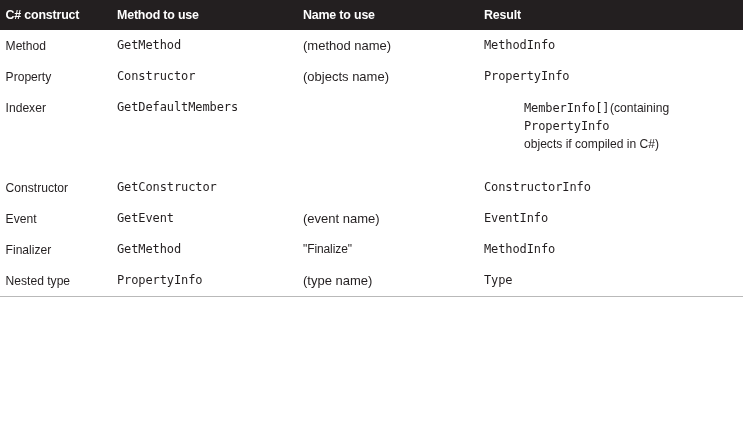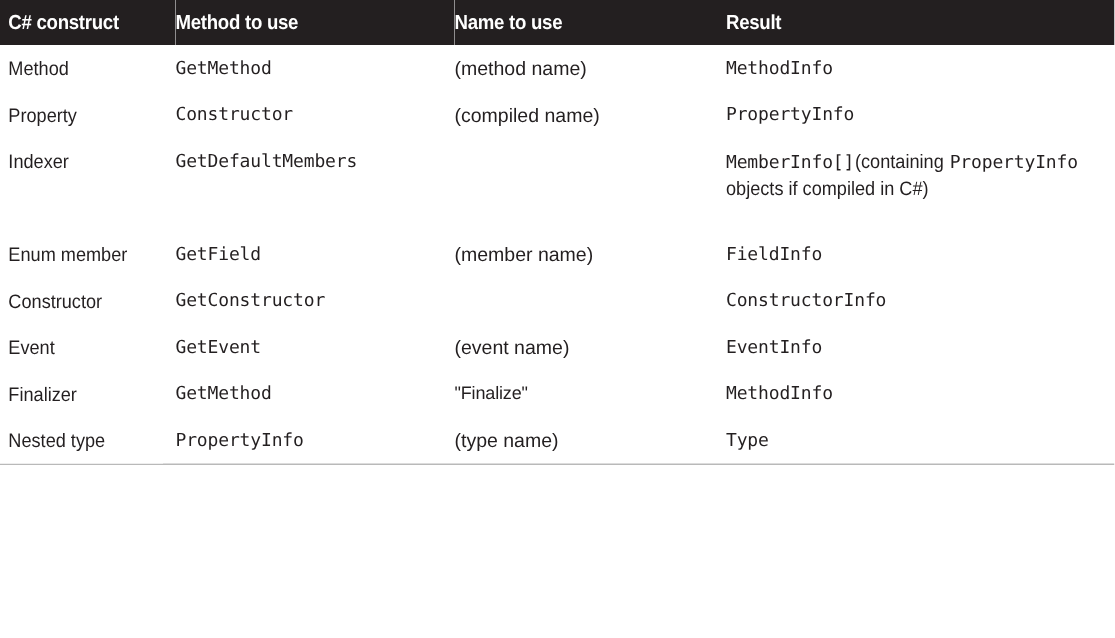--- a/index.html
+++ b/index.html
@@ -87,20 +87,21 @@
   .narrow {
     display: inline-block;
     transform: scaleX(0.93);
     transform-origin: left top;
   }
 
   
   td.col-result .wrap {
     display: block;
     max-width: 250px;
+    margin-left: 40px;
   }
 
   
   .bottom-rule {
     width: 743px;
     height: 1px;
     background: #b9b9b9;
   }
 
   tbody tr.row-indexer td {
@@ -133,40 +134,34 @@
       <tr>
         <td class="col-construct">Method</td>
         <td class="mono">GetMethod</td>
         <td class="col-name">(method name)</td>
         <td class="mono">MethodInfo</td>
       </tr>
 
       <tr>
         <td class="col-construct">Property</td>
         <td class="mono">Constructor</td>
-        <td class="col-name">(compiled name)</td>
+        <td class="col-name">(objects name)</td>
         <td class="mono">PropertyInfo</td>
       </tr>
 
       <tr class="row-indexer">
         <td class="col-construct">Indexer</td>
         <td class="mono">GetDefaultMembers</td>
         <td class="col-name"></td>
         <td class="col-result">
           <span class="wrap"><span class="mono">MemberInfo[]</span><span class="prose narrow"> (containing </span><span class="mono">PropertyInfo</span><span class="prose narrow"> objects if compiled in C#)</span></span>
         </td>
       </tr>
 
 
-      <tr>
-        <td class="col-construct">Enum member</td>
-        <td class="mono">GetField</td>
-        <td class="col-name">(member name)</td>
-        <td class="mono">FieldInfo</td>
-      </tr>
 
       <tr>
         <td class="col-construct">Constructor</td>
         <td class="mono">GetConstructor</td>
         <td class="col-name"></td>
         <td class="mono">ConstructorInfo</td>
       </tr>
 
       <tr>
         <td class="col-construct">Event</td>

